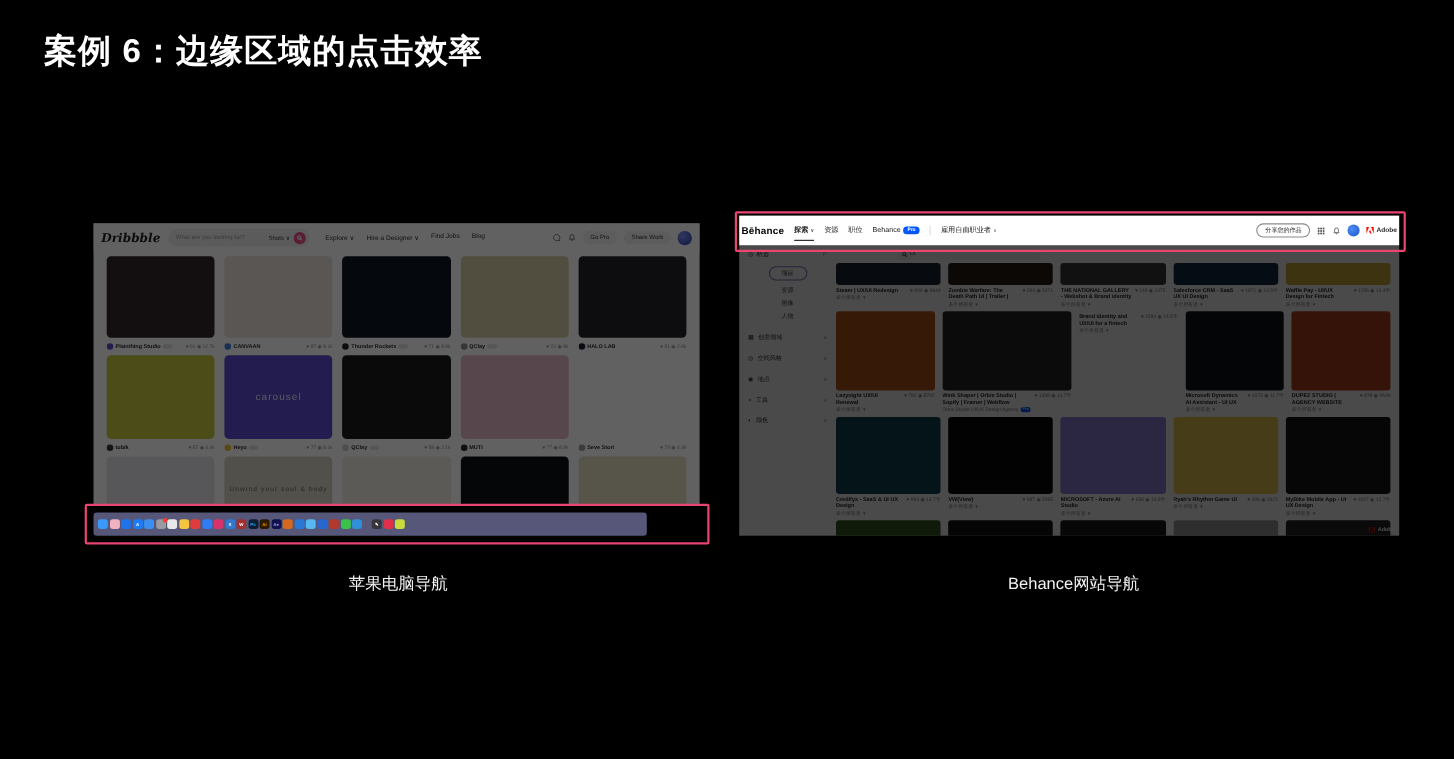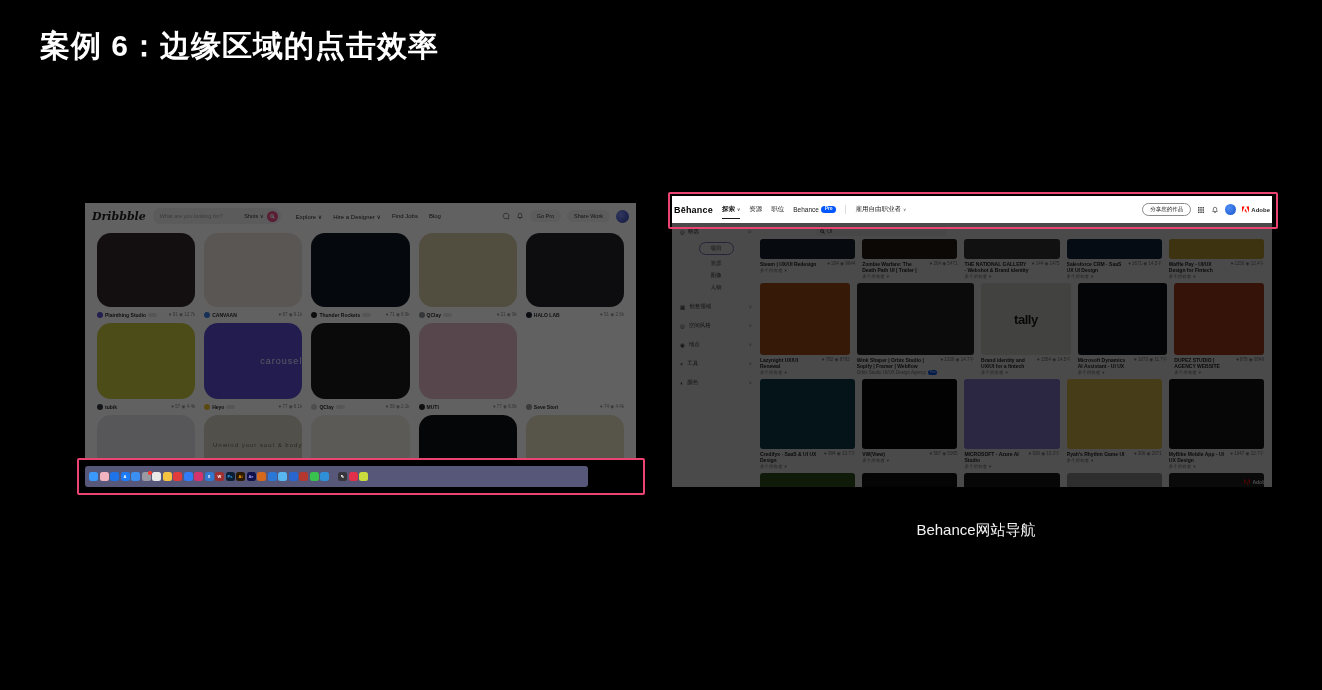--- a/index.html
+++ b/index.html
@@ -39,21 +39,21 @@
   .drb-right svg { width:8px; height:8px; fill:none; stroke:#555; stroke-width:1.4; }
   .drb-pill { height:12px; border-radius:7px; background:#f2f2f4; color:#333; font-size:5.5px;
     display:flex; align-items:center; padding:0 7px; white-space:nowrap; }
   .drb-avatar { width:13px; height:13px; border-radius:50%;
     background:radial-gradient(circle at 35% 35%, #7f8ff0, #2b3fae); }
   .drb-grid { padding:4px 12px 0; display:flex; flex-direction:column; gap:2px; }
   .drb-cards { display:grid; grid-template-columns:repeat(5,1fr); gap:9px; }
   .drb-row1 .drb-card { height:74px; }
   .drb-row2 .drb-card { height:76px; }
   .drb-row3 .drb-card { height:60px; }
-  .drb-card { border-radius:14px; display:flex; align-items:center; justify-content:flex-end; overflow:hidden; }
+  .drb-card { border-radius:4px; display:flex; align-items:center; justify-content:center; overflow:hidden; }
   .drb-card-label { font-size:8px; color:#cfcfcf; letter-spacing:1px; text-align:center; }
   .drb-authors { display:grid; grid-template-columns:repeat(5,1fr); gap:9px; height:9px;
     margin:1px 0 2px; }
   .drb-author { display:flex; align-items:center; gap:2px; overflow:hidden; }
   .drb-author-avatar { width:6px; height:6px; border-radius:50%; flex:0 0 auto; }
   .drb-author-name { font-size:5px; font-weight:700; color:#2b2b2b; white-space:nowrap; }
   .drb-author-badge { width:9px; height:4px; border-radius:2px; background:#e3e3e6; flex:0 0 auto; }
   .drb-author-stats { margin-left:auto; font-size:4.5px; color:#8b8b8b; white-space:nowrap; }
 
   
@@ -482,23 +482,20 @@
                   <div class="bhn-title">Wink Shaper | Orbix Studio | Sopify | Framer | Webflow</div>
                   <div class="bhn-owner">
                     <span>Orbix Studio UI/UX Design Agency</span>
                     <span class="mini-pro">Pro</span>
                   </div>
                 </div>
                 <div class="bhn-stats">♥ 1339  ◉ 14.7千</div>
               </div>
             </div>
             <div class="bhn-card">
-              <div class="bhn-thumb" style="background: rgb(220, 220, 216);">
-                <span class="bhn-thumb-label">tally</span>
-              </div>
               <div class="bhn-meta">
                 <div class="bhn-meta-left">
                   <div class="bhn-title">Brand identity and UX/UI for a fintech startup Tally</div>
                   <div class="bhn-owner">
                     <span>多个所有者</span>
                     <span>▾</span>
                   </div>
                 </div>
                 <div class="bhn-stats">♥ 1584  ◉ 14.5千</div>
               </div>
@@ -607,15 +604,16 @@
         </div>
       <div class="bhn-footer">
         <svg width="6" height="6" viewBox="0 0 16 14">
             <path fill="#fa0f00" d="M6 0H0v14L6 0zM10 0h6v14L10 0zM8 5l3.5 9H9l-1-2.8H5.5L8 5z"></path>
           </svg>
         <span>Adobe</span>
       </div>
     </main>
   </div>
 
+  <div class="caption caption-left">苹果电脑导航</div>
   <div class="caption caption-right">Behance网站导航</div>
 
 </div>
 
 </body></html>

